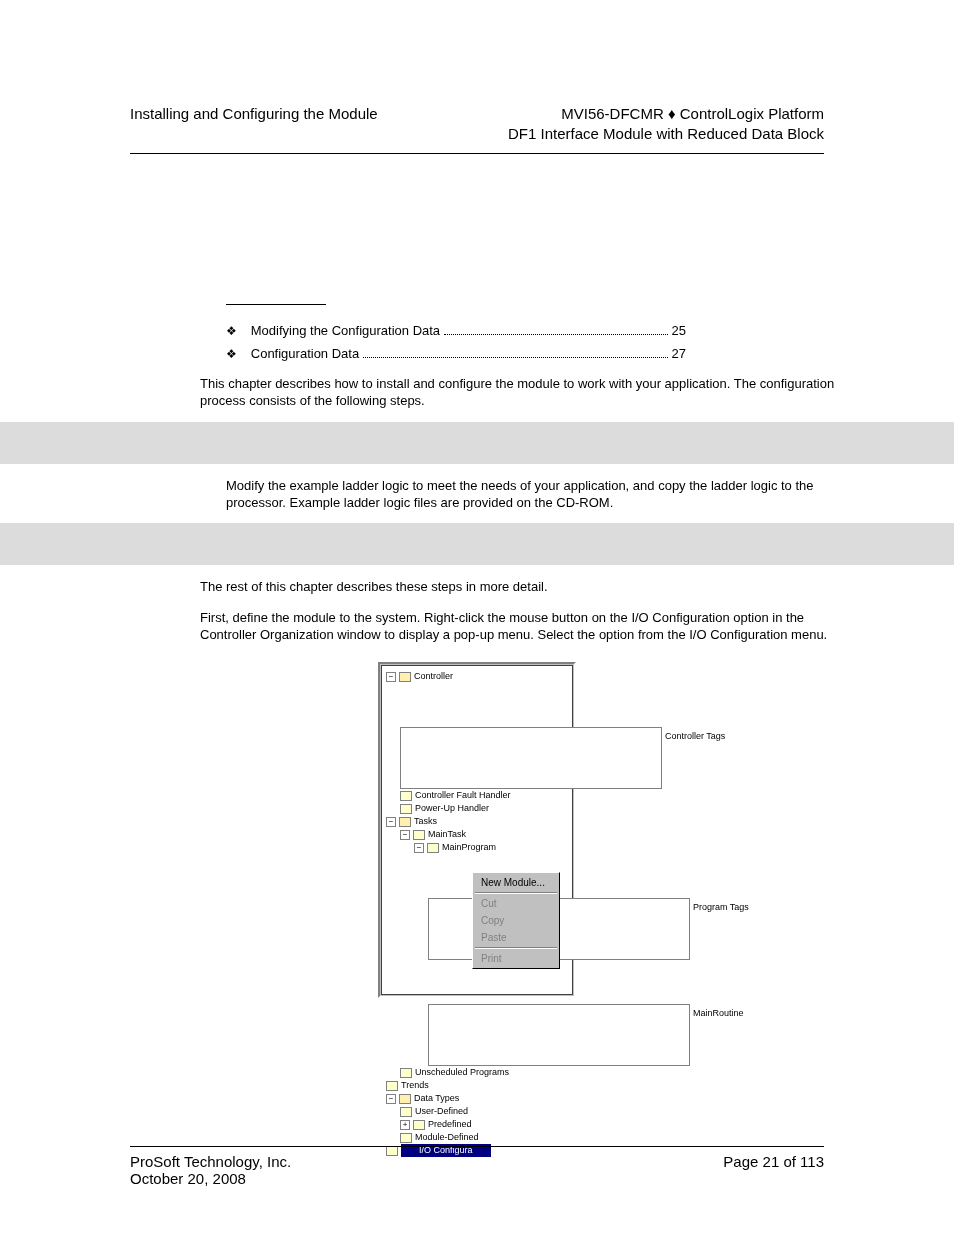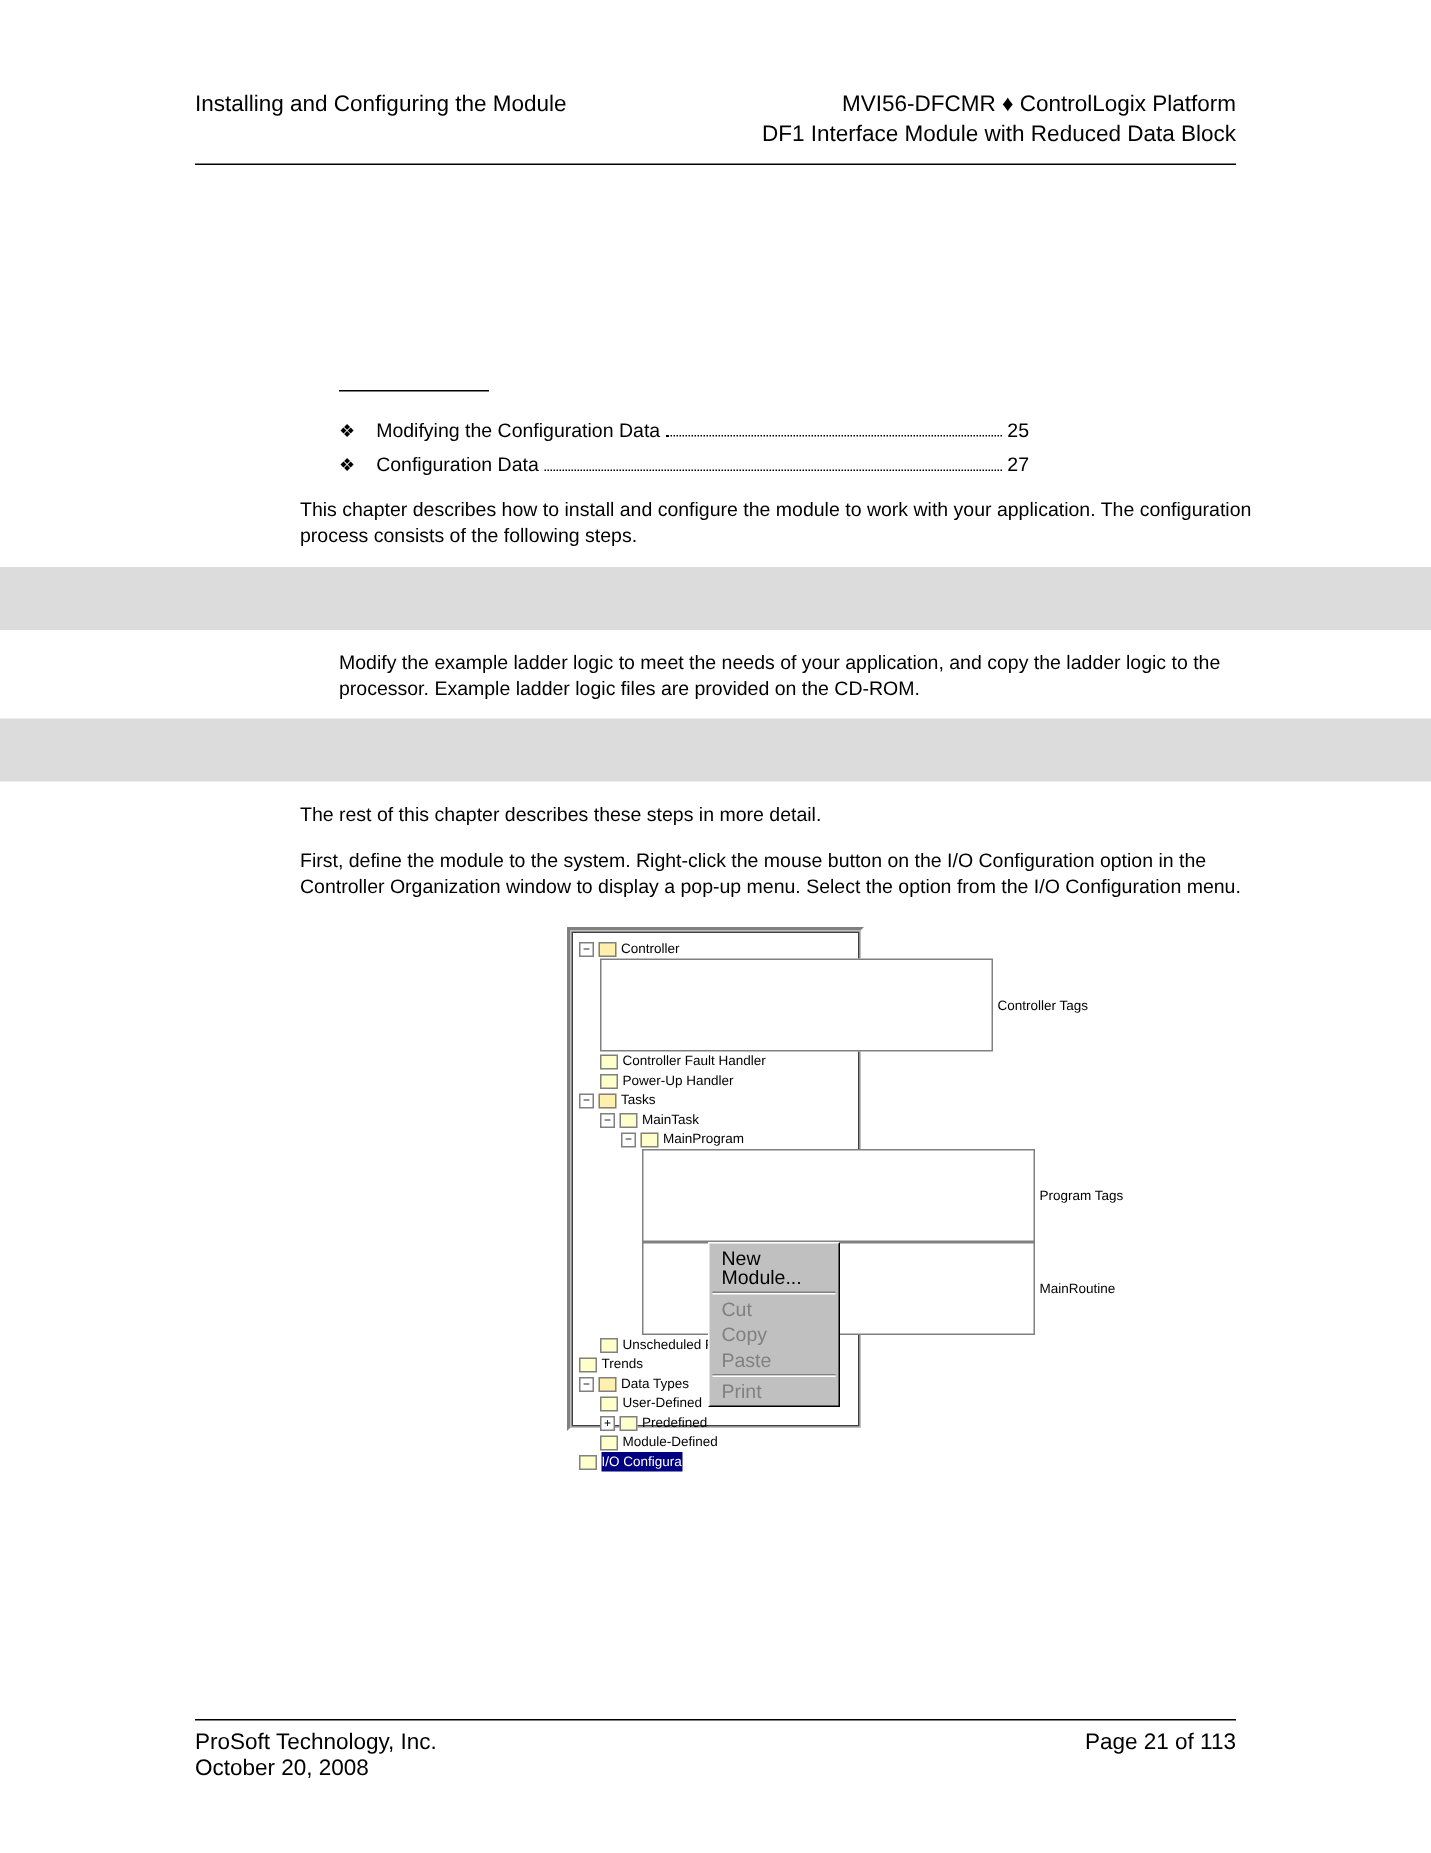--- a/index.html
+++ b/index.html
@@ -9,20 +9,21 @@
     font-family: Arial, Helvetica, sans-serif;
     color: #000;
     width: 954px;
     height: 1235px;
     position: relative;
     box-sizing: border-box;
   }
   .page {
     padding: 60px 130px 0 130px;
     box-sizing: border-box;
+    margin-top: 44px;
   }
   .header-row {
     display: flex;
     justify-content: space-between;
     font-size: 15px;
     line-height: 1.35;
   }
   .header-right { text-align: right; }
   .header-rule {
     border: none;
@@ -103,32 +104,32 @@
     margin-right: 3px;
     background: #ffffcc;
     border: 1px solid #808080;
     box-sizing: border-box;
   }
   .icon.open { background: #fff0b0; }
   .icon.page { background: #fff; }
   .sel {
     background: #000080;
     color: #fff;
-    padding: 0 0;
+    padding: 0 18px;
   }
   .ctx-menu {
     position: absolute;
     left: 90px;
     top: 206px;
     width: 86px;
     background: #c0c0c0;
     border: 1px solid #000;
     border-top-color: #fff;
     border-left-color: #fff;
-    font-size: 13px;
+    font-size: 10px;
     padding: 1px 0;
   }
   .ctx-item { padding: 2px 8px; color: #000; }
   .ctx-item.disabled { color: #808080; }
   .ctx-sep { border-top: 1px solid #808080; border-bottom: 1px solid #fff; margin: 1px 2px; }
   .footer {
     position: absolute;
     left: 130px; right: 130px;
     bottom: 48px;
     font-size: 15px;

